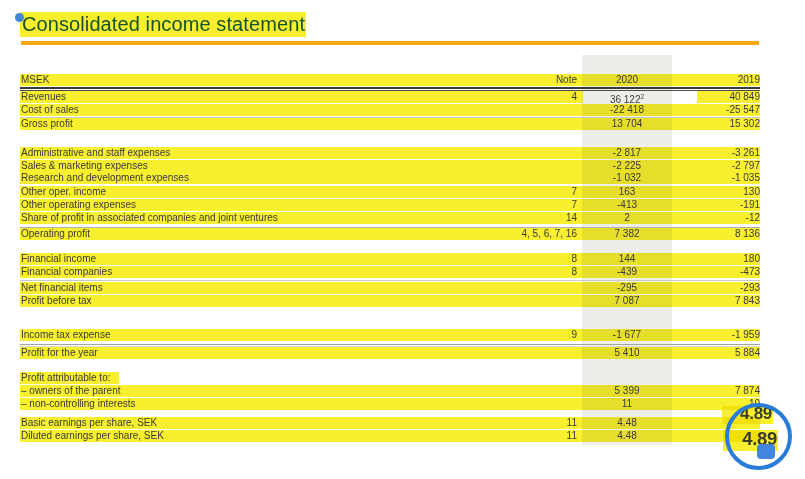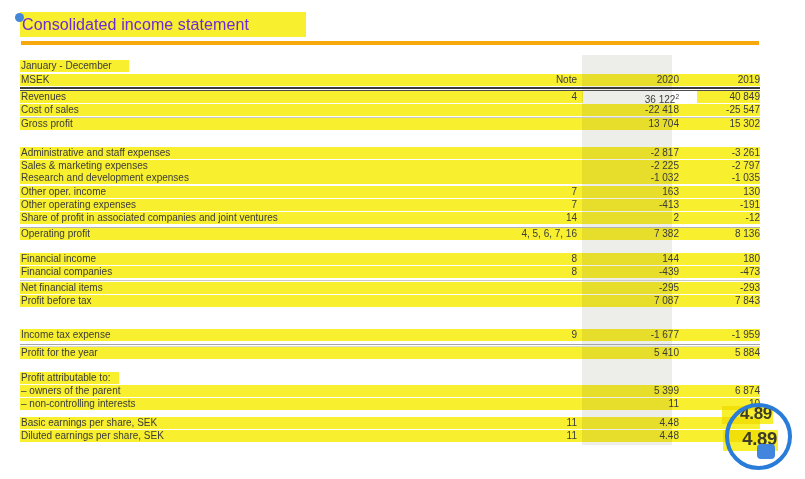--- a/index.html
+++ b/index.html
@@ -4,32 +4,32 @@
 <style>
   html,body{margin:0;padding:0;background:#ffffff;}
   .stage{
     position:relative;width:805px;height:479px;background:#ffffff;overflow:hidden;
     font-family:"Liberation Sans",sans-serif;color:#3b3b3b;
   }
   .abs{position:absolute;}
   
   .title-hl{left:20px;top:12px;width:286px;height:25px;background:#f8ef2e;z-index:1;}
   .page-title{left:22px;top:11px;width:300px;height:27px;line-height:27px;
-    font-size:16px;color:#6d28d9;z-index:3;letter-spacing:.1px;}
+    font-size:20px;color:#14532d;z-index:3;letter-spacing:.1px;}
   .deco-dot{left:15px;top:13px;width:9px;height:9px;border-radius:50%;background:#4486d8;z-index:4;}
   .title-underline{left:21px;top:41px;width:738px;height:4px;background:#f7a80d;z-index:2;}
   
   .band{left:582px;top:55px;width:90px;height:390px;background:#ededE9;z-index:0;}
   
   .row{position:absolute;left:0;height:12px;width:805px;}
   .hl{position:absolute;top:0;height:12px;background:#f8ef2e;mix-blend-mode:multiply;z-index:1;}
   .cell{position:absolute;top:0;height:12px;line-height:12.5px;font-size:10px;z-index:3;white-space:nowrap;}
   .lbl{left:21px;}
   .note{left:430px;width:147px;text-align:right;}
-  .v20{left:575px;width:104px;text-align:right;}
+  .v20{left:575px;width:104px;text-align:center;}
   .v19{left:668px;width:92px;text-align:right;}
   .cell sup{font-size:6.5px;vertical-align:4px;}
   .rule{position:absolute;left:20px;width:740px;z-index:2;}
   
   .mag-patch{position:absolute;background:#f8ef2e;mix-blend-mode:multiply;z-index:4;}
   .mag-val{position:absolute;z-index:5;color:#3c3c28;font-weight:bold;
     text-align:right;letter-spacing:-.3px;white-space:nowrap;}
   .mag-ring{left:725px;top:403px;width:59px;height:59px;border:4.5px solid #2a7cd9;
     border-radius:50%;z-index:6;background:transparent;}
   .mag-handle{left:757px;top:444px;width:18px;height:15px;border-radius:4px;
@@ -40,24 +40,20 @@
 
 <div class="stage">
 
   <div class="abs band"></div>
 
   <div class="abs title-hl"></div>
   <div class="abs page-title">Consolidated income statement</div>
   <div class="abs deco-dot"></div>
   <div class="abs title-underline"></div>
 
-  <div class="row" id="period-row" style="top: 60px;">
-    <div class="hl" id="period-hl" style="left: 20px; width: 109px;"></div>
-    <span class="cell lbl">January - December</span>
-  </div>
   <div class="row" id="header-row" style="top: 73.5px;">
     <div class="hl" id="header-hl" style="left: 20px; width: 740px;"></div>
     <span class="cell lbl">MSEK</span>
     <span class="cell note">Note</span>
     <span class="cell v20">2020</span>
     <span class="cell v19">2019</span>
   </div>
 
   <div id="rows-root">
       <div class="row" style="top: 91px;">
@@ -166,21 +162,21 @@
         <span class="cell v19">5 884</span>
       </div>
       <div class="row" style="top: 372px;">
         <div class="hl" style="left: 20px; width: 99px;"></div>
         <span class="cell lbl">Profit attributable to:</span>
       </div>
       <div class="row" style="top: 385.1px;">
         <div class="hl" style="left: 20px; width: 740px;"></div>
         <span class="cell lbl">– owners of the parent</span>
         <span class="cell v20">5 399</span>
-        <span class="cell v19">6 874</span>
+        <span class="cell v19">7 874</span>
       </div>
       <div class="row" style="top: 398.2px;">
         <div class="hl" style="left: 20px; width: 740px;"></div>
         <span class="cell lbl">– non-controlling interests</span>
         <span class="cell v20">11</span>
         <span class="cell v19">10</span>
       </div>
       <div class="row" style="top: 417px;">
         <div class="hl" style="left: 20px; width: 740px;"></div>
         <span class="cell lbl">Basic earnings per share, SEK</span>

